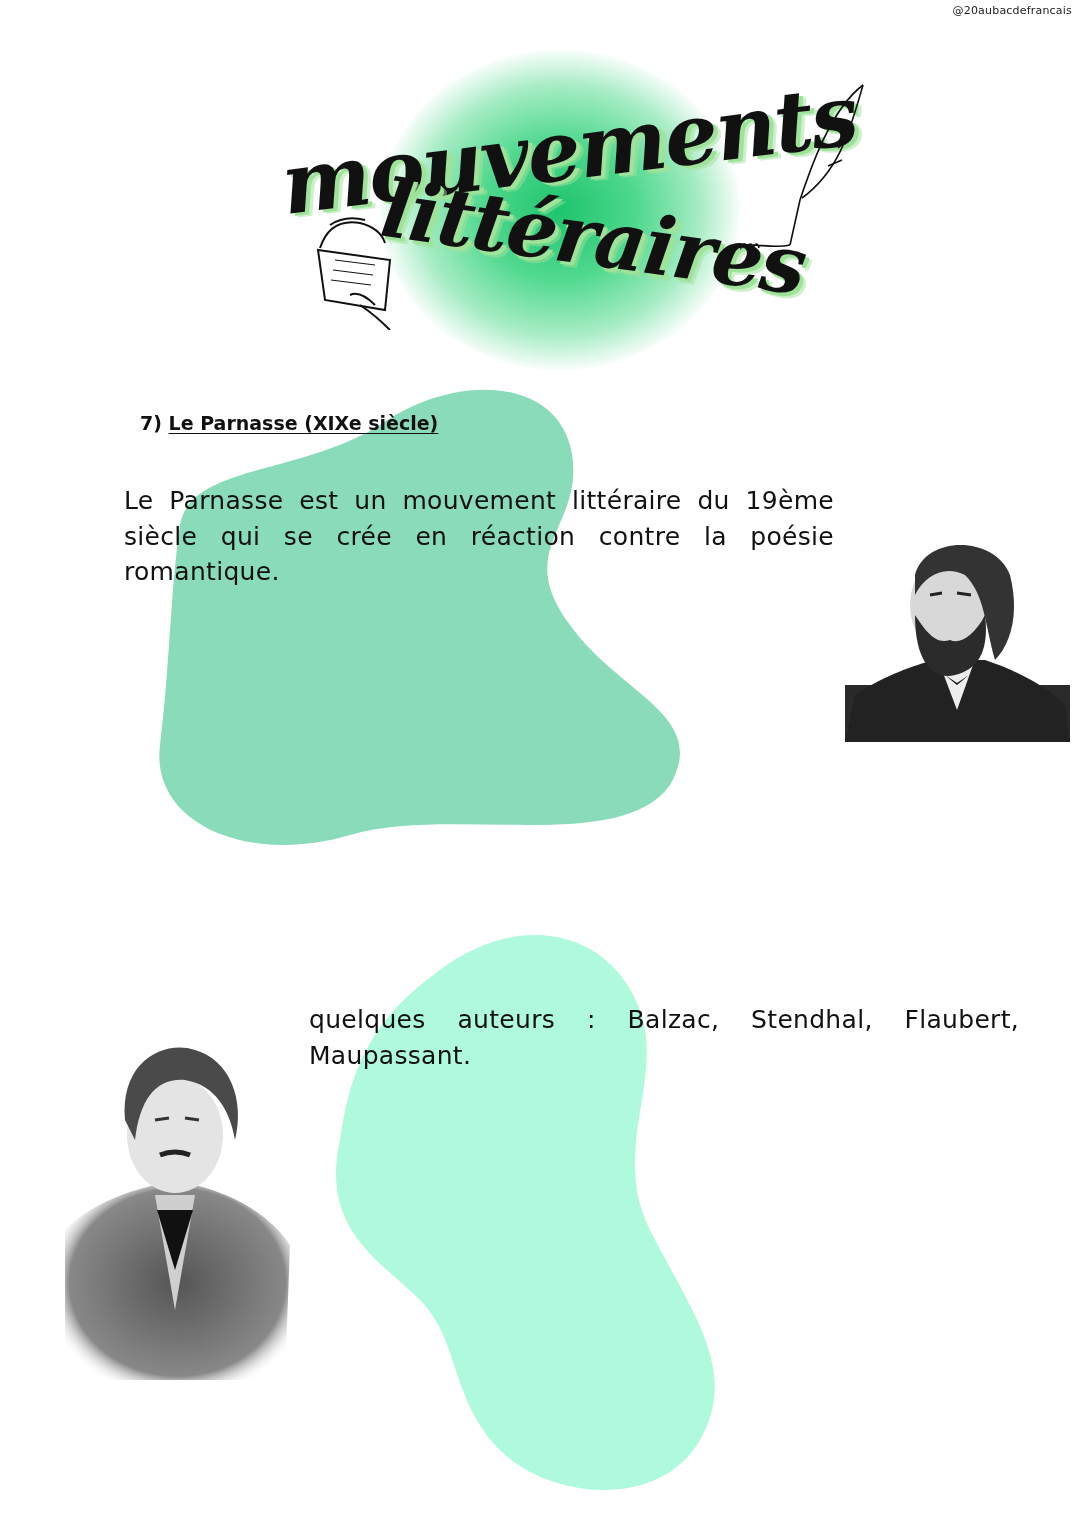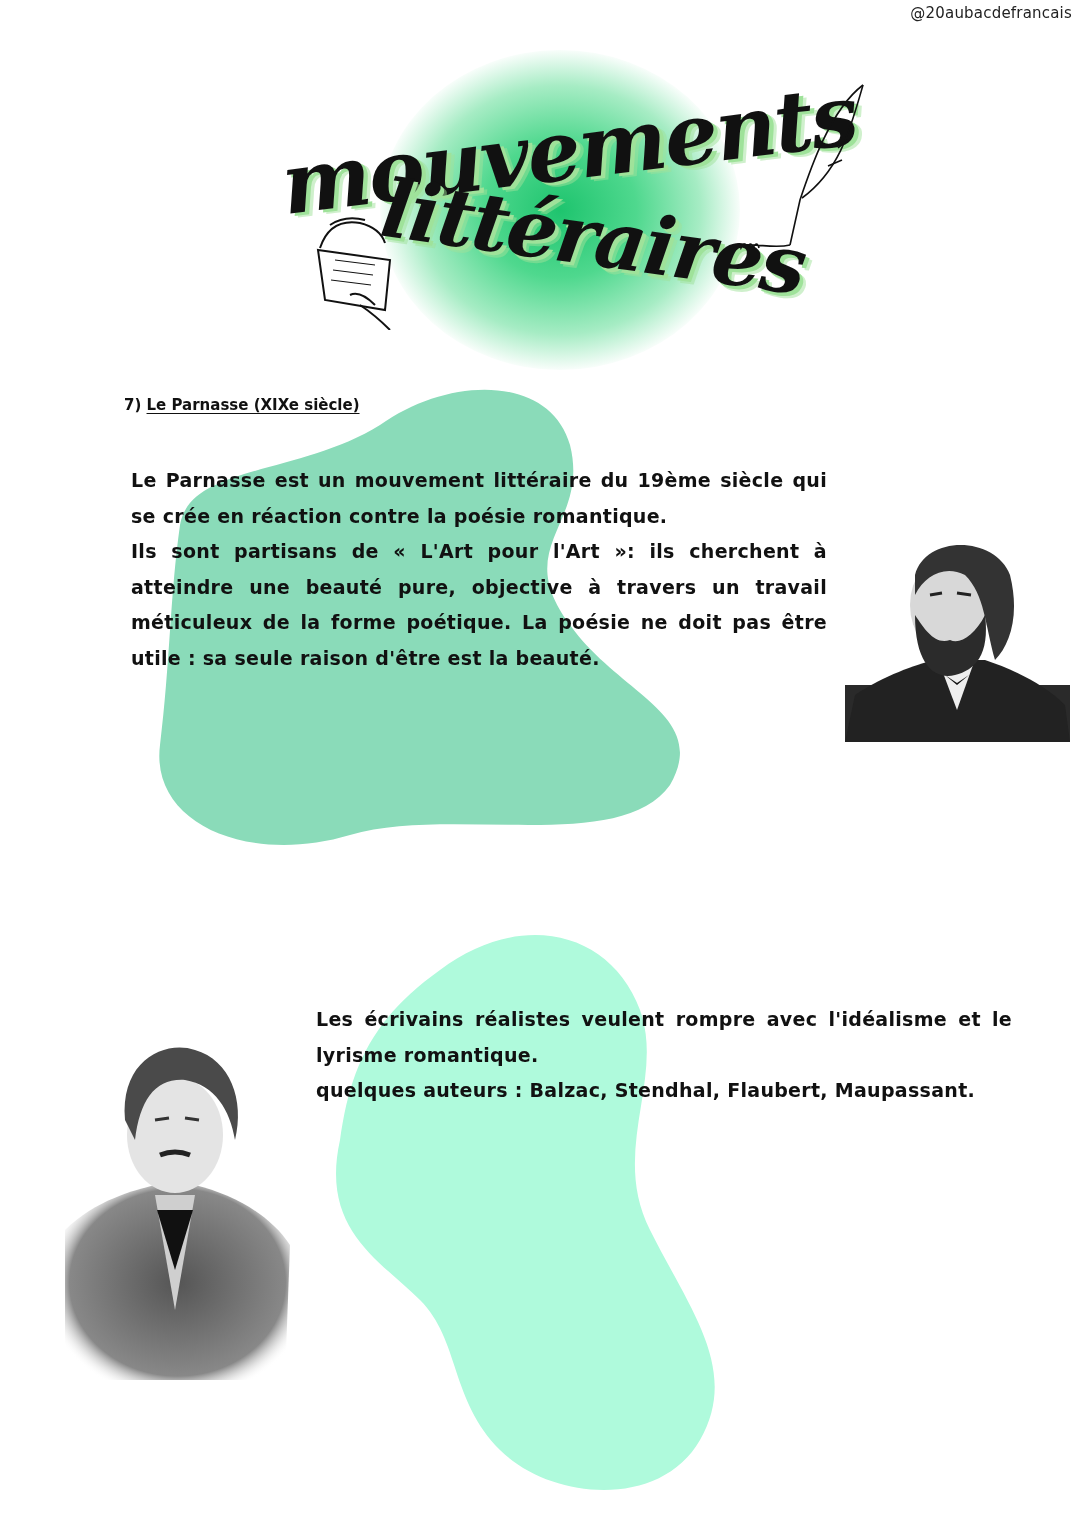--- a/index.html
+++ b/index.html
@@ -1,34 +1,34 @@
 <!DOCTYPE html>
 <html><head>
 <meta charset="utf-8">
 <style>
   html, body { margin:0; padding:0; background:#ffffff; }
   body { width:1080px; height:1527px; position:relative; overflow:hidden;
          font-family:"DejaVu Sans", sans-serif; color:#111; }
-  .handle { position:absolute; top:4px; right:8px; font-size:15px; letter-spacing:0.2px; color:#222; }
+  .handle { position:absolute; top:4px; right:8px; font-size:11px; letter-spacing:0.2px; color:#222; }
 
   
   .banner { position:absolute; left:260px; top:60px; width:620px; height:300px; }
   .glow { position:absolute; left:120px; top:-10px; width:360px; height:320px; border-radius:50%;
           background: radial-gradient(ellipse at center, #1ec46e 0%, #4fd88e 30%, #a6ecc4 55%, rgba(255,255,255,0) 72%); }
   .title-line { position:absolute; font-family:"DejaVu Serif", serif; font-style:italic; font-weight:bold;
                 color:#111; text-shadow: 4px 3px 0 #9fe29a, 7px 5px 0 rgba(160,226,154,0.5); letter-spacing:-2px; }
   .t1 { left:20px; top:40px; font-size:84px; transform:rotate(-7deg); }
   .t2 { left:120px; top:130px; font-size:80px; transform:rotate(8deg); }
 
   .blob { position:absolute; }
 
   .section { position:absolute; }
-  .sec-title { font-size:15px; font-weight:bold; margin:0; }
+  .sec-title { font-size:19px; font-weight:bold; margin:16px; }
   .sec-title .u { text-decoration:underline; text-underline-offset:3px; }
-  .para { font-size:19px; line-height:35.5px; text-align:justify; margin:7px; letter-spacing:0.3px;font-weight:bold; }
+  .para { font-size:25px; line-height:35.5px; text-align:justify; margin:0; letter-spacing:0.3px; }
   .para p { margin:0; }
 
   .portrait { position:absolute; }
 </style>
 </head>
 <body>
 
 <div class="handle">@20aubacdefrancais</div>
 
 <div class="banner">
@@ -59,42 +59,40 @@
   <path d="M230 40 C300 -10 400 -10 420 60 C440 140 360 160 420 240 C470 310 560 330 520 400 C470 470 300 420 200 450 C100 480 0 440 10 360 C20 280 20 210 30 140 C40 80 150 90 230 40 Z" fill="#8adbb9"></path>
 </svg>
 
 <div class="section" style="left:124px;top:396px;width:710px;">
   <h2 class="sec-title">
     <span>7)</span>
     <span class="u">Le Parnasse (XIXe siècle)</span>
   </h2>
   <div class="para" style="margin-top:49px;">
     <p>Le Parnasse est un mouvement littéraire du 19ème siècle qui se crée en réaction contre la poésie romantique.</p>
-    <p>Ils sont partisans de « L'Art pour l'Art »: ils cherchent à atteindre une beauté pure, objective à travers un travail méticuleux de la forme poétique. La poésie ne doit pas être utile : sa seule raison d'être est la beauté.</p>
   </div>
 </div>
 
 <svg class="portrait" style="left:845px;top:535px" width="225" height="207" viewBox="0 0 225 207">
   <rect x="0" y="150" width="225" height="57" fill="#2a2a2a"></rect>
   <path d="M0 207 L10 160 C40 140 70 130 90 125 L140 125 C170 135 200 150 220 170 L225 207 Z" fill="#222"></path>
   <path d="M95 130 L112 175 L128 130 Z" fill="#eee"></path>
   <path d="M100 140 l12 10 l12 -10 l-12 8 Z" fill="#111"></path>
   <ellipse cx="105" cy="70" rx="40" ry="50" fill="#d8d8d8"></ellipse>
   <path d="M70 40 C80 0 150 0 165 40 C175 80 165 110 150 125 C140 90 140 60 120 40 C100 30 80 40 70 60 Z" fill="#333"></path>
   <path d="M70 80 C70 130 90 145 110 140 C130 135 145 120 140 80 C130 100 115 110 105 105 C90 110 80 95 70 80 Z" fill="#2b2b2b"></path>
   <path d="M85 60 l12 -2 M112 58 l14 2" stroke="#222" stroke-width="3"></path>
 </svg>
 
 <svg class="blob" style="left:320px;top:920px" width="420" height="580" viewBox="0 0 420 580">
   <path d="M120 50 C200 -10 290 10 320 90 C345 160 290 230 330 310 C370 390 420 450 380 520 C340 590 230 580 180 530 C130 480 140 420 100 380 C60 340 0 310 20 220 C30 150 50 100 120 50 Z" fill="#affadc"></path>
 </svg>
 
 <div class="section" style="left:309px;top:953px;width:710px;">
   <div class="para" style="margin-top:49px;">
-    <p>Les écrivains réalistes veulent rompre avec l'idéalisme et le lyrisme romantique.</p>
     <p>quelques auteurs : Balzac, Stendhal, Flaubert, Maupassant.</p>
   </div>
 </div>
 
 <svg class="portrait" style="left:45px;top:1030px" width="255" height="360" viewBox="0 0 255 360">
   <defs>
     <radialGradient id="fade" cx="50%" cy="50%" r="60%">
       <stop offset="0%" stop-color="#555"></stop>
       <stop offset="80%" stop-color="#888"></stop>
       <stop offset="100%" stop-color="#fff" stop-opacity="0"></stop>

